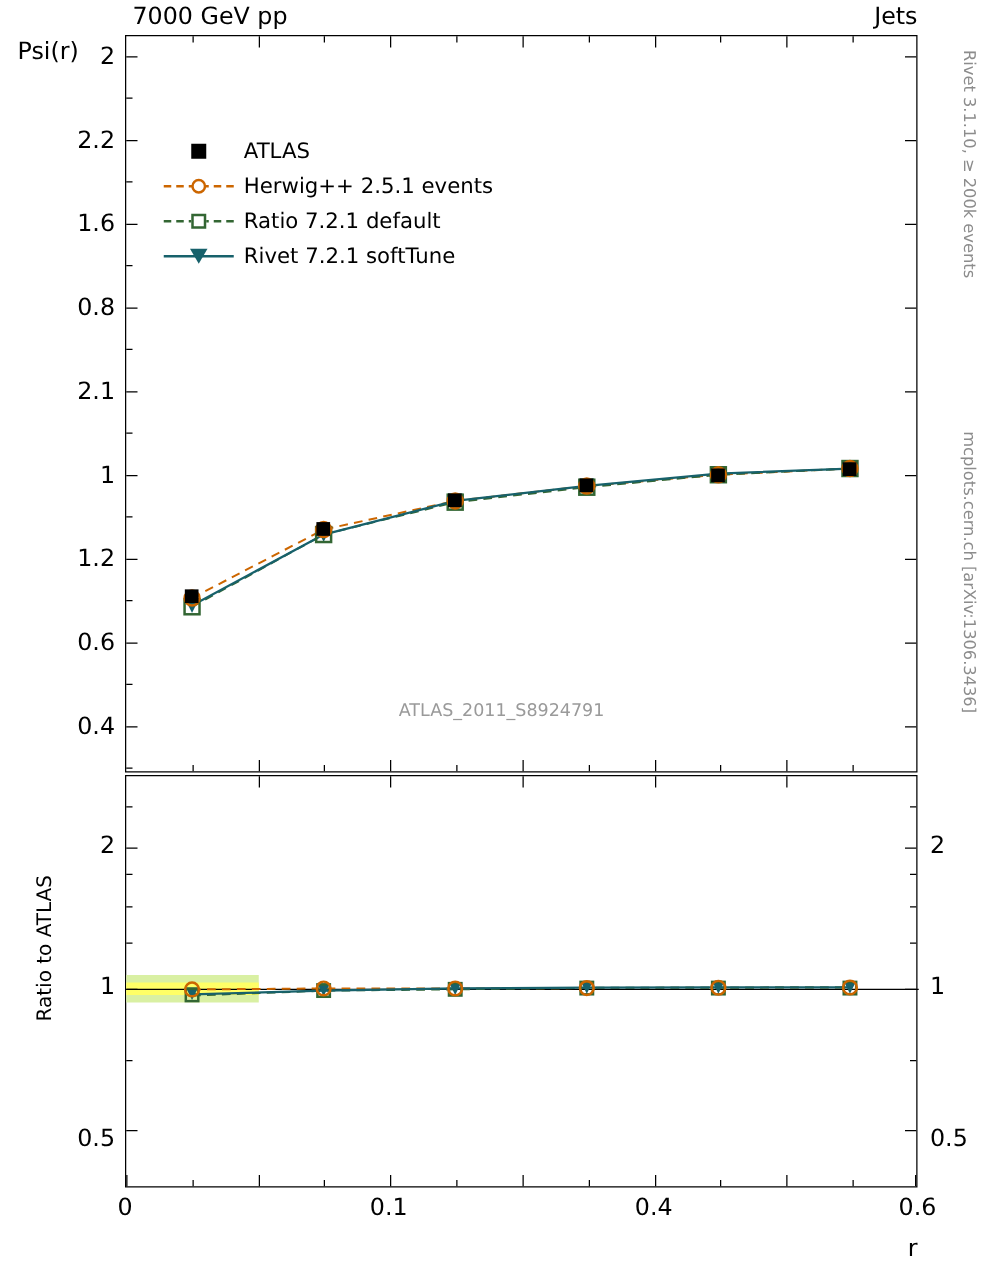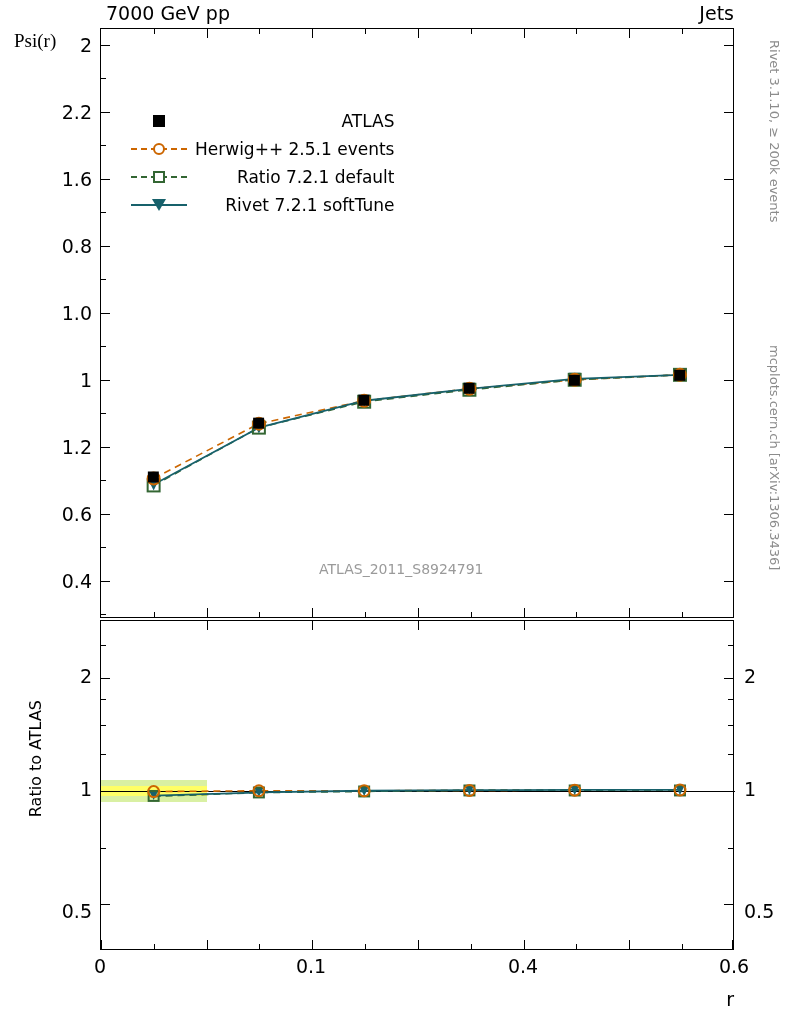--- a/index.html
+++ b/index.html
@@ -83,21 +83,20 @@
     font-size: 19px;
     text-align: center;
     white-space: nowrap;
   }
 
   
   #ytitle-main {
     position: absolute;
     left: 14px; top: 30px;
     font-size: 19px;
-    font-family: Liberation Serif, serif;
   }
   
   #ytitle-ratio {
     position: absolute;
     left: 26px; top: 700px;
     font-size: 16px;
     writing-mode: vertical-rl;
     transform: rotate(180deg);
     white-space: nowrap;
   }
@@ -110,21 +109,20 @@
   
   #legend {
     position: absolute;
     left: 130px; top: 105px;
     font-size: 17px;
   }
   .leg-row {
     display: flex;
     align-items: center;
     height: 28px;
-    justify-content: space-between;
   }
   .leg-key {
     width: 56px;
     height: 28px;
     position: relative;
     flex: 0 0 56px;
   }
   .leg-label { padding-left: 8px; }
 
   .key-line {
@@ -308,21 +306,21 @@
         </div>
       </div>
 
     </div>
   </div>
 
   <div class="ylab" style="left:40px;top:570px;width:52px">0.4</div>
   <div class="ylab" style="left:40px;top:503px;width:52px">0.6</div>
   <div class="ylab" style="left:40px;top:436px;width:52px">1.2</div>
   <div class="ylab" style="left:40px;top:369px;width:52px">1</div>
-  <div class="ylab" style="left:40px;top:302px;width:52px">1.0</div>
+  <div class="ylab" style="left:40px;top:302px;width:52px">2.1</div>
   <div class="ylab" style="left:40px;top:235px;width:52px">0.8</div>
   <div class="ylab" style="left:40px;top:168px;width:52px">1.6</div>
   <div class="ylab" style="left:40px;top:101px;width:52px">2.2</div>
   <div class="ylab" style="left:40px;top:34px;width:52px">2</div>
 
   <div id="ratio-panel">
     <div class="plotarea">
 
       <div style="position:absolute;left:0;top:159px;width:106px;height:22px;background:#d9f0a3"></div>
       <div style="position:absolute;left:0;top:165px;width:106px;height:10px;background:#ffff66"></div>

